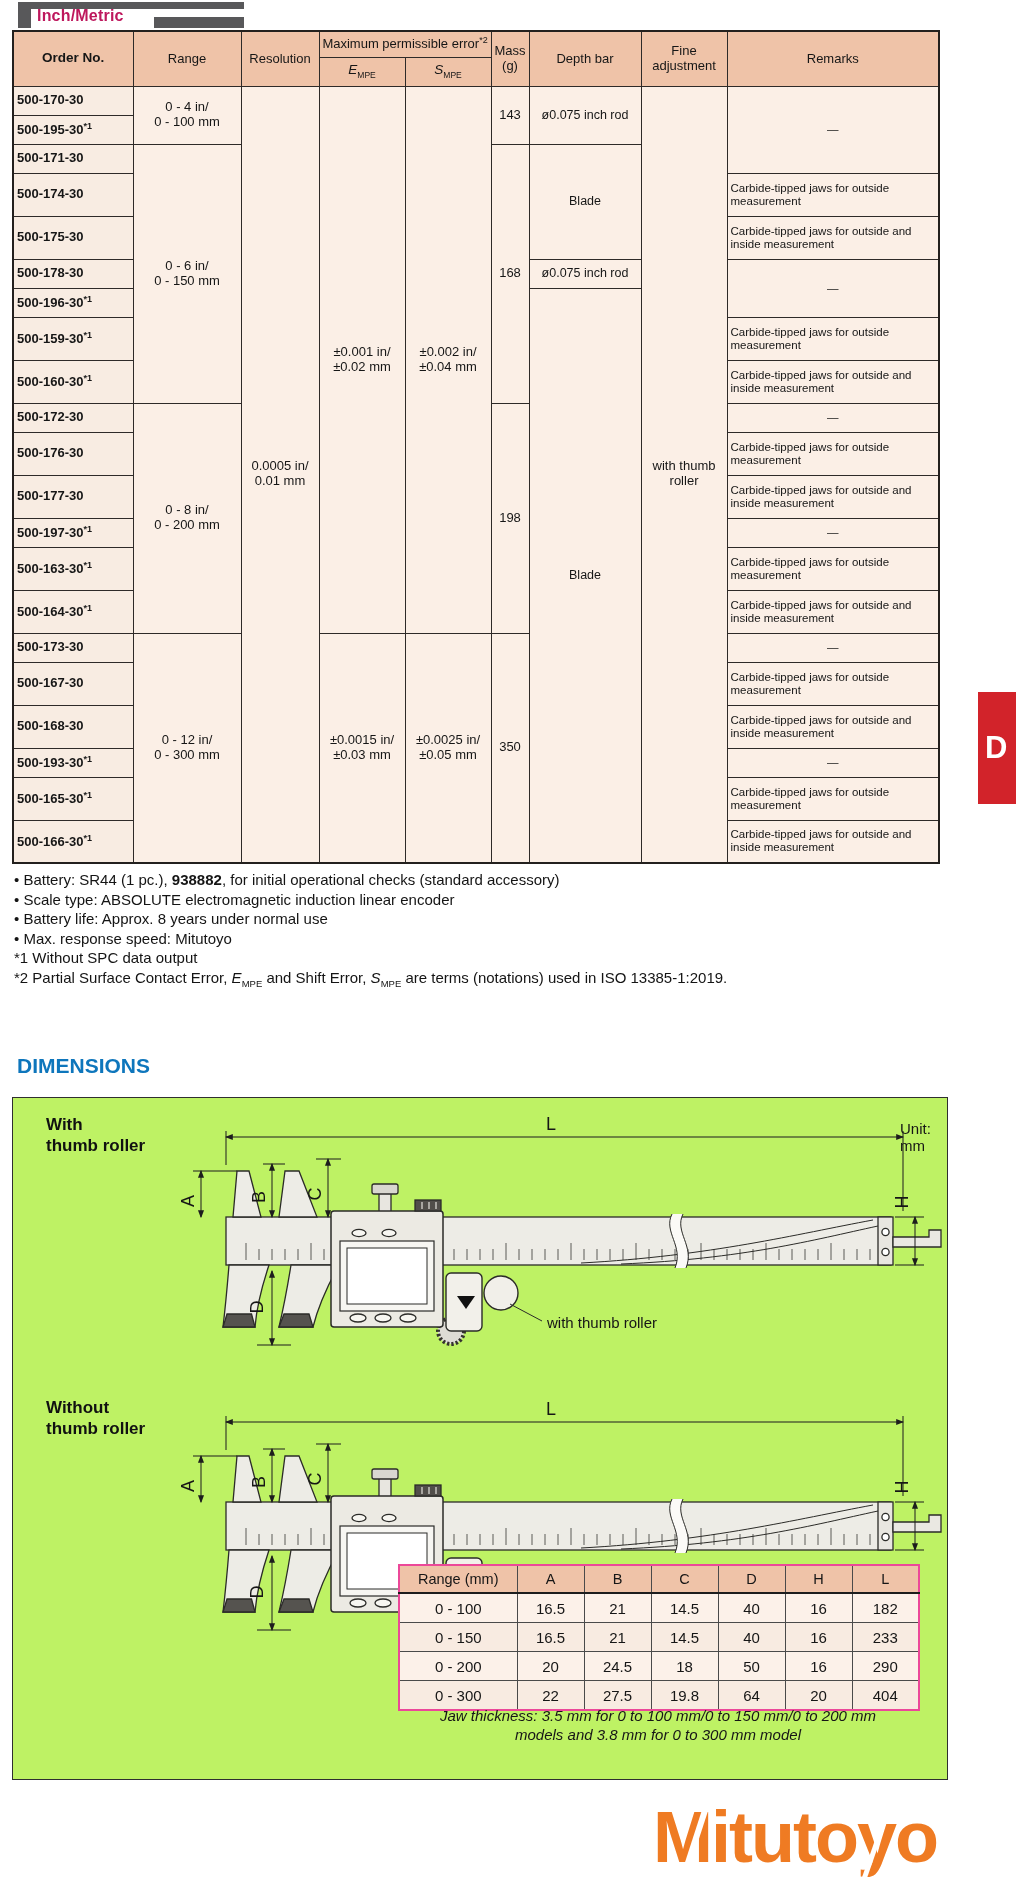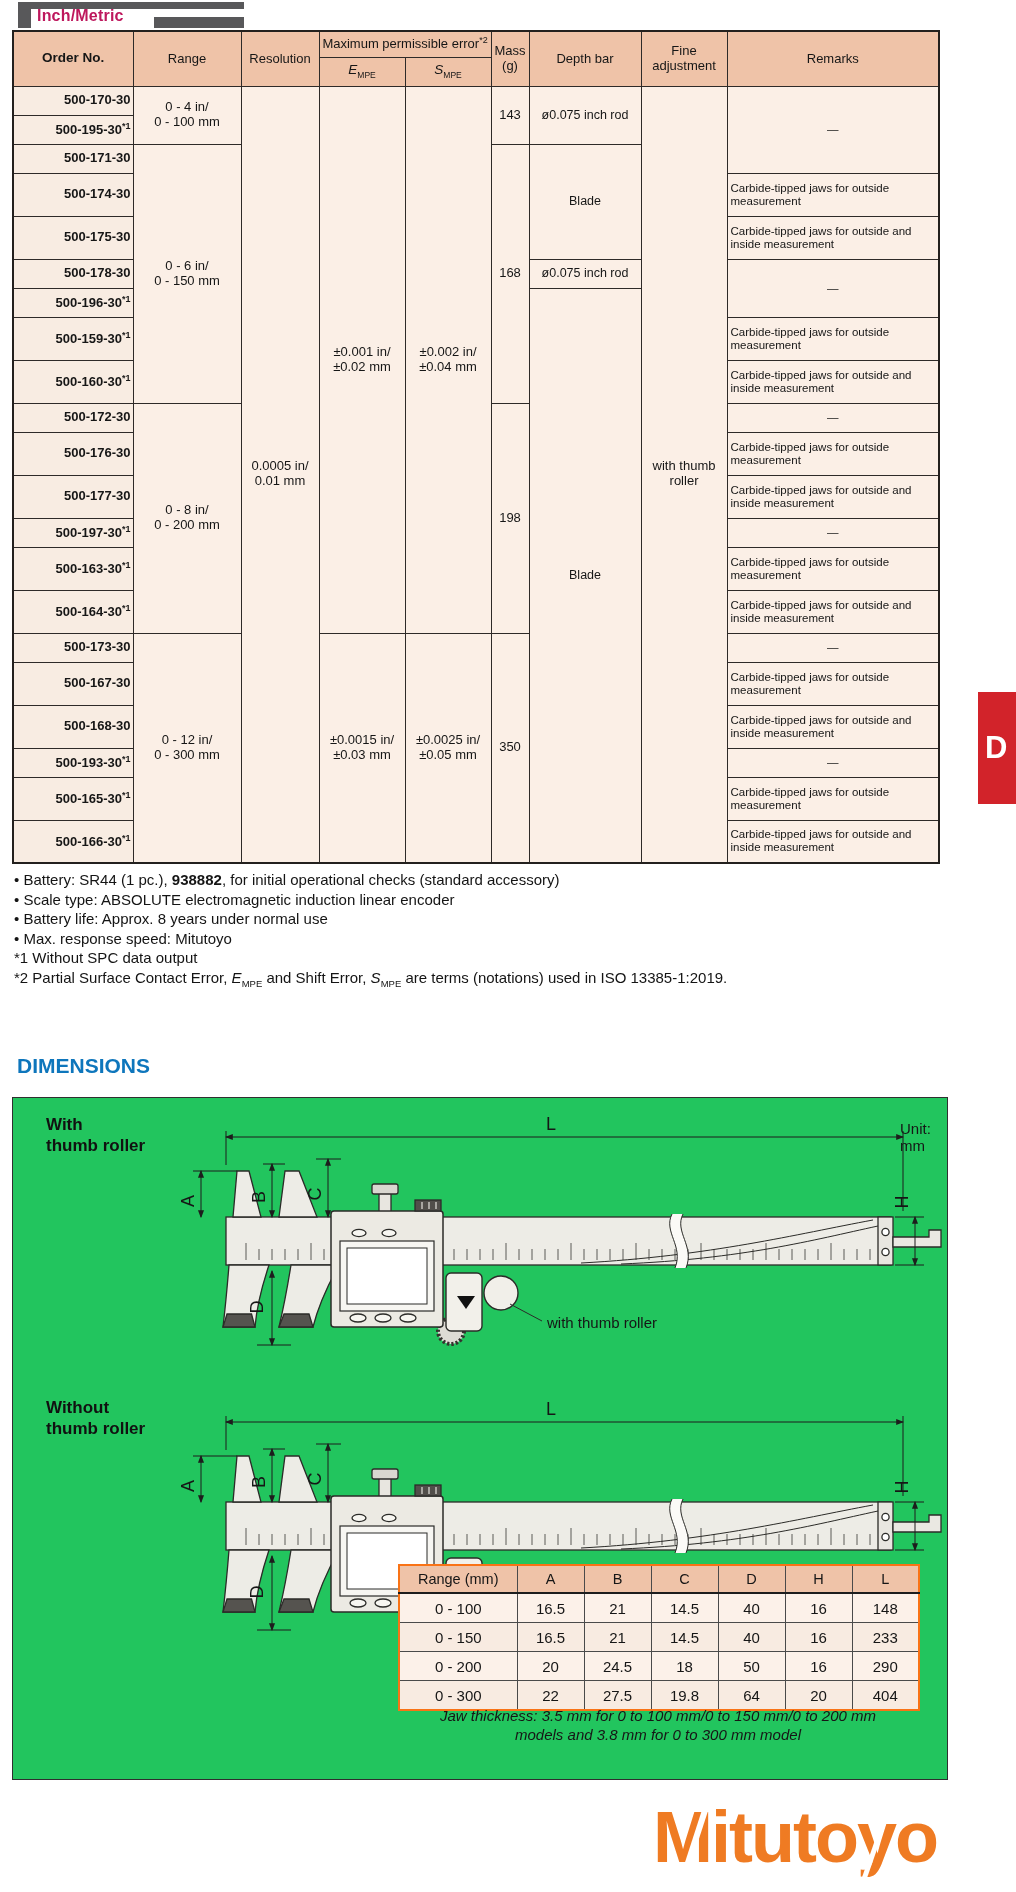--- a/index.html
+++ b/index.html
@@ -17,42 +17,42 @@
         border:2px solid #23201e;}
   .spec th,.spec td{border:1px solid var(--border);padding:0 2px;overflow:hidden;}
   .spec thead th{background:var(--header-bg);font-weight:normal;font-size:13px;line-height:1.1;}
   .spec thead tr.h1{height:26px;} .spec thead tr.h2{height:29px;}
   .th-order{font-weight:bold !important;font-size:13.5px !important;}
   .th-mpe sup{font-size:9px;}
   .th-sub i{font-style:italic;font-size:13.5px;}
   .th-sub sub{font-size:8.5px;}
   .spec tbody tr.short{height:29px;} .spec tbody tr.tall{height:43px;}
   .spec tbody td{background:var(--row-bg);font-size:13px;text-align:center;white-space:pre-line;line-height:1.15;}
-  .spec td.col-order{background:var(--row-bg-alt);font-weight:bold;font-size:13px;text-align:right;
-        padding-left:15px;white-space:nowrap;}
+  .spec td.col-order{background:var(--row-bg-alt);font-weight:bold;font-size:13px;text-align:left;
+        padding-left:3px;white-space:nowrap;}
   .spec td.col-order sup{font-size:9px;}
   .spec td.col-depth-bar{font-size:12.5px;}
   .spec td.col-remarks{font-size:11.5px;text-align:left;line-height:1.12;padding:1px 3px;white-space:normal;}
   .spec td.col-remarks.dash{text-align:center;}
 
   
   .notes{position:absolute;left:14px;top:870px;width:992px;font-size:15px;line-height:19.5px;color:#141414;}
   .notes sub{font-size:9.5px;}
 
   
   .dim-heading{position:absolute;left:17px;top:1054px;font-size:21px;font-weight:bold;color:var(--heading-blue);}
   .dim-box{position:absolute;left:12px;top:1097px;width:936px;height:683px;border:1.5px solid #2f2f2f;
-           box-sizing:border-box;background:#22c55e;}
+           box-sizing:border-box;background:#bef264;}
   .db-label{position:absolute;font-size:17px;font-weight:bold;line-height:21px;color:#111;}
   .db-with{left:33px;top:16px;} .db-without{left:33px;top:299px;}
   .db-unit{position:absolute;left:843px;top:22px;font-size:15px;color:#161616;margin-left:44px;}
   .cal{position:absolute;width:795px;height:300px;}
   .cal1{left:138px;top:9px;} .cal2{left:138px;top:294px;}
   .dtable{position:absolute;left:385px;top:466px;width:520px;border-collapse:collapse;table-layout:fixed;
-          border:2px solid #f97316;}
+          border:2px solid #ec4899;}
   .dtable th,.dtable td{border:1px solid #4a4a4a;text-align:center;padding:0;}
   .dtable th{background:var(--header-bg);font-weight:normal;font-size:14.5px;height:26px;border-bottom:2px solid #1d1d1d;}
   .dtable td{font-size:15px;height:28px;}
   .dtable tr.odd td{background:#fcf1e9;margin-top:42px;} .dtable tr.even td{background:#f8ebe1;}
   .jnote{position:absolute;left:385px;top:608px;width:520px;text-align:center;font-size:15px;line-height:19px;font-style:italic;}
 
   
   .logo-svg{position:absolute;left:645px;top:1790px;}
   .side-tab{position:absolute;left:978px;top:692px;width:38px;height:112px;background:var(--side-tab-red);
             color:#fff;font-weight:bold;font-size:31px;display:flex;align-items:center;padding-left:7px;
@@ -490,21 +490,21 @@
           </tr>
         </thead>
       <tbody id="dims-body">
           <tr class="odd">
             <td>0 - 100</td>
             <td>16.5</td>
             <td>21</td>
             <td>14.5</td>
             <td>40</td>
             <td>16</td>
-            <td>148</td>
+            <td>182</td>
           </tr>
           <tr class="even">
             <td>0 - 150</td>
             <td>16.5</td>
             <td>21</td>
             <td>14.5</td>
             <td>40</td>
             <td>16</td>
             <td>233</td>
           </tr>

